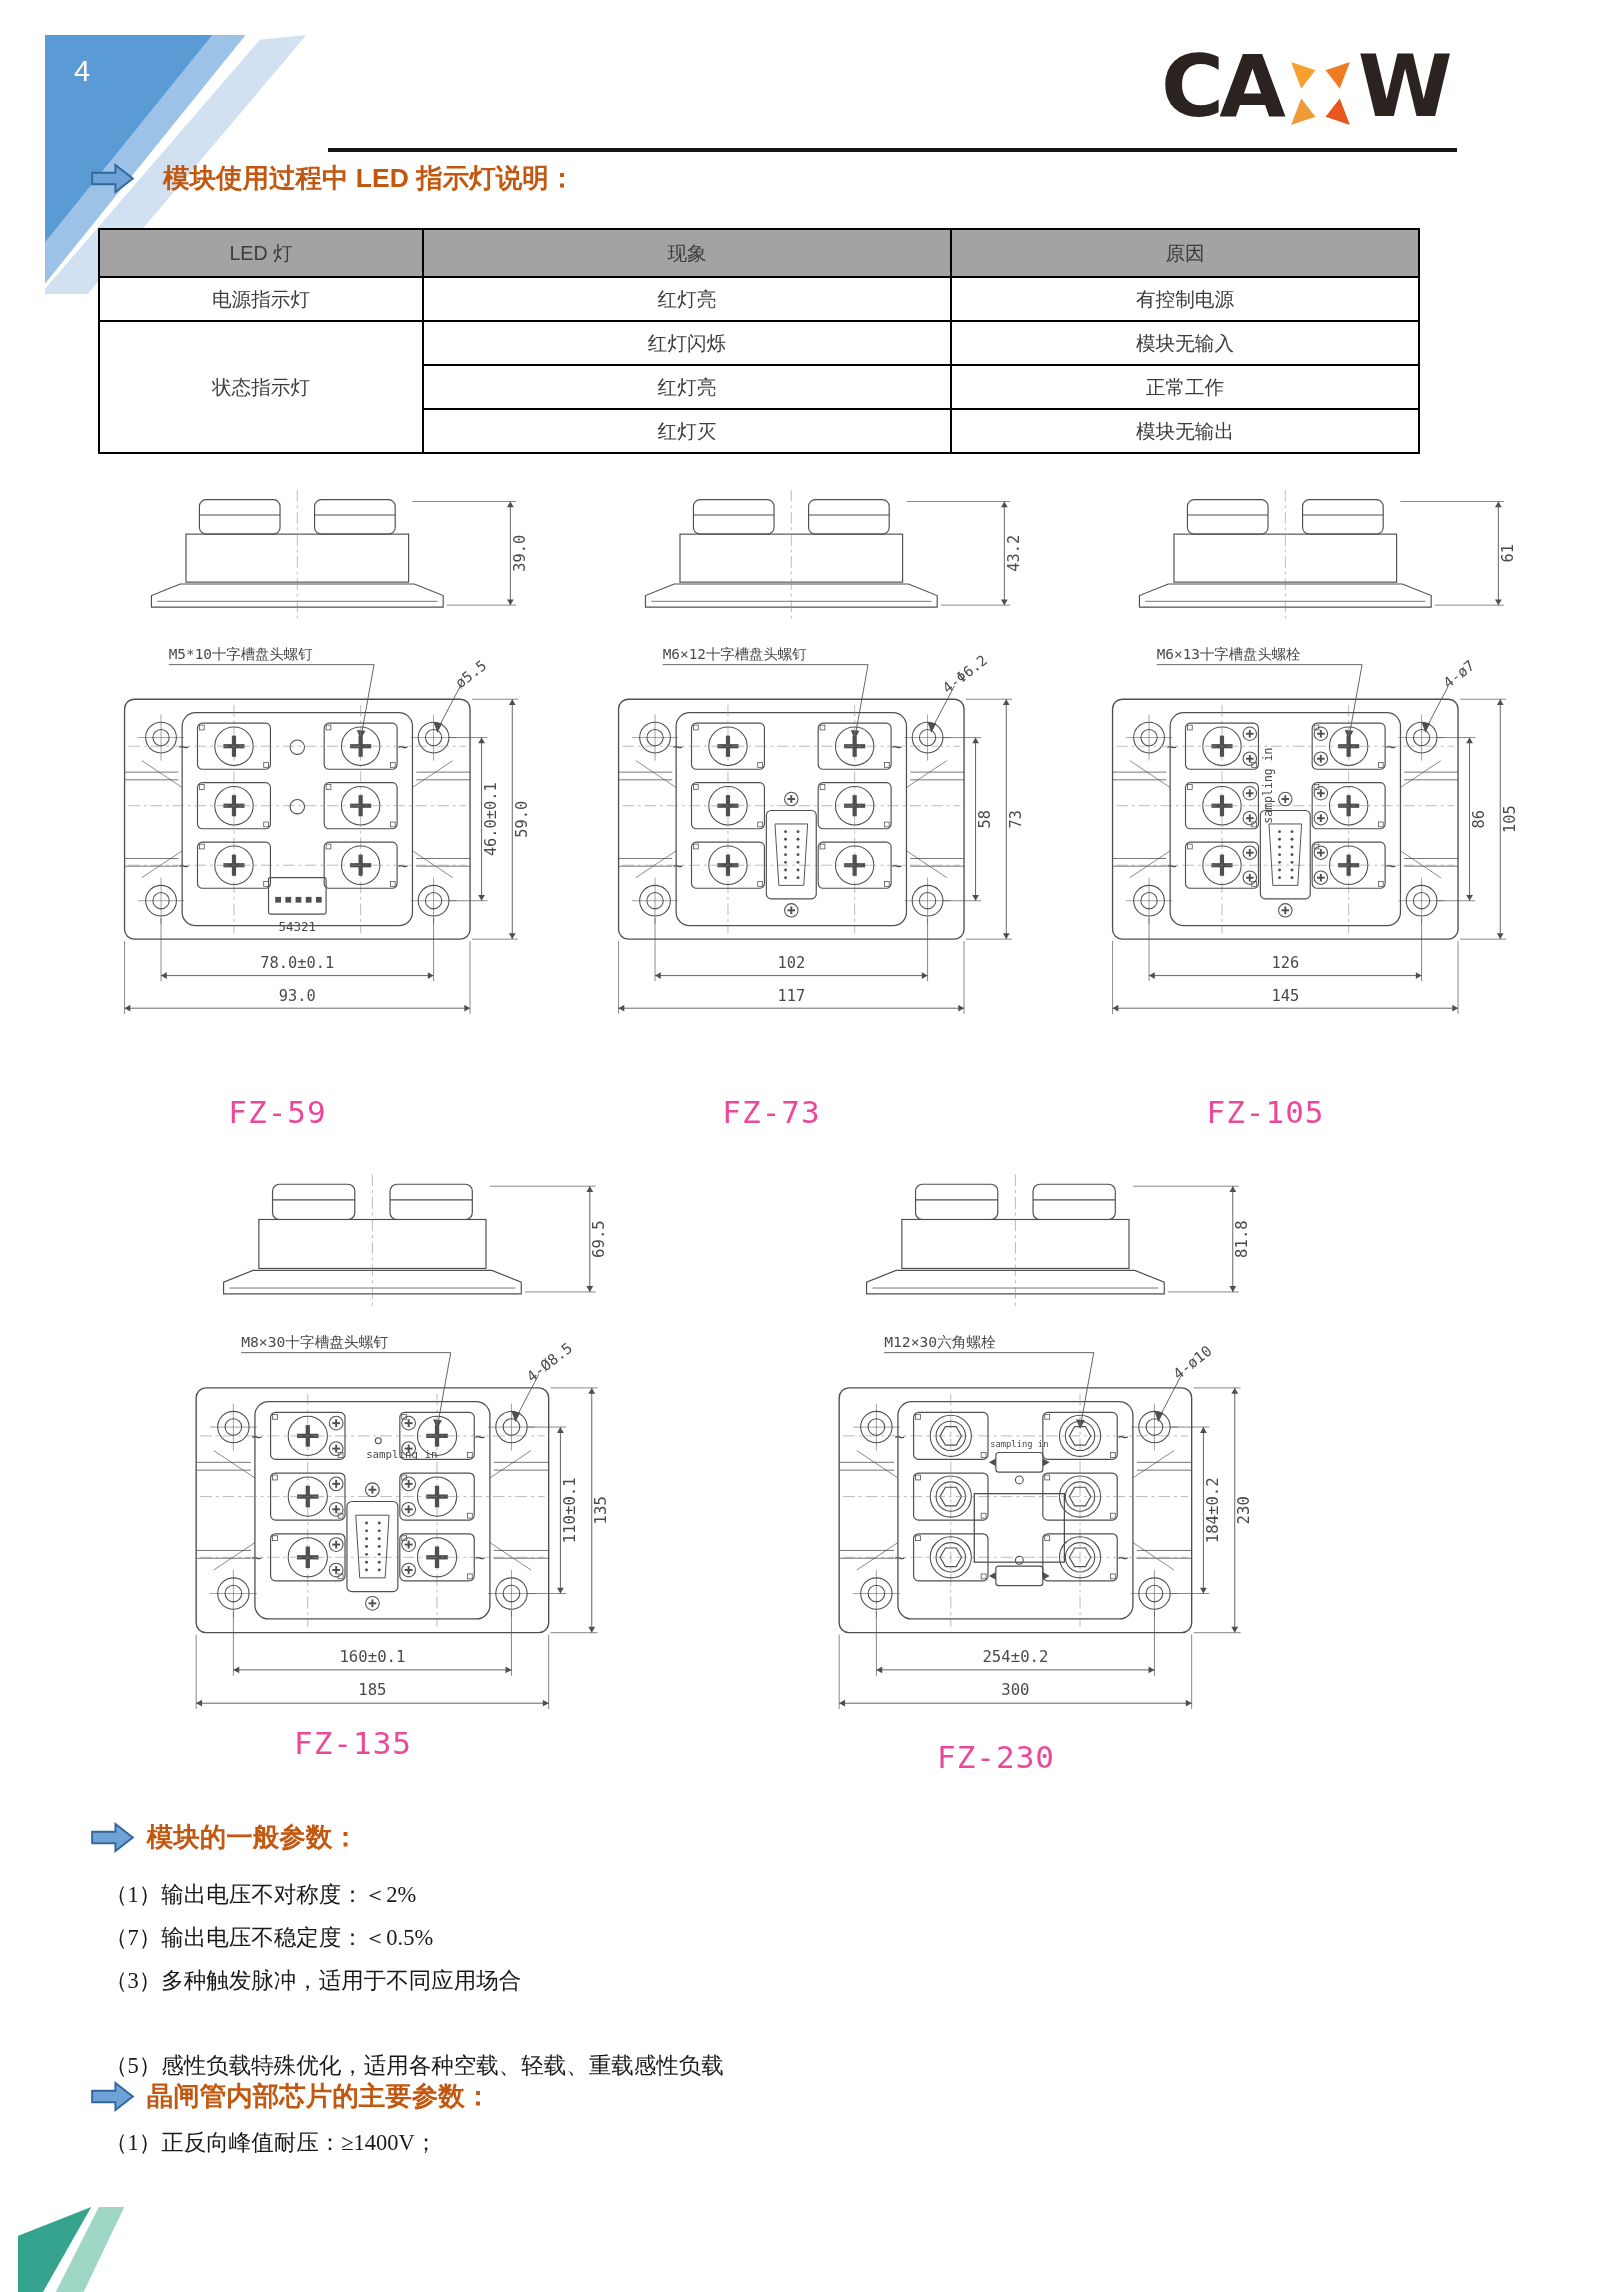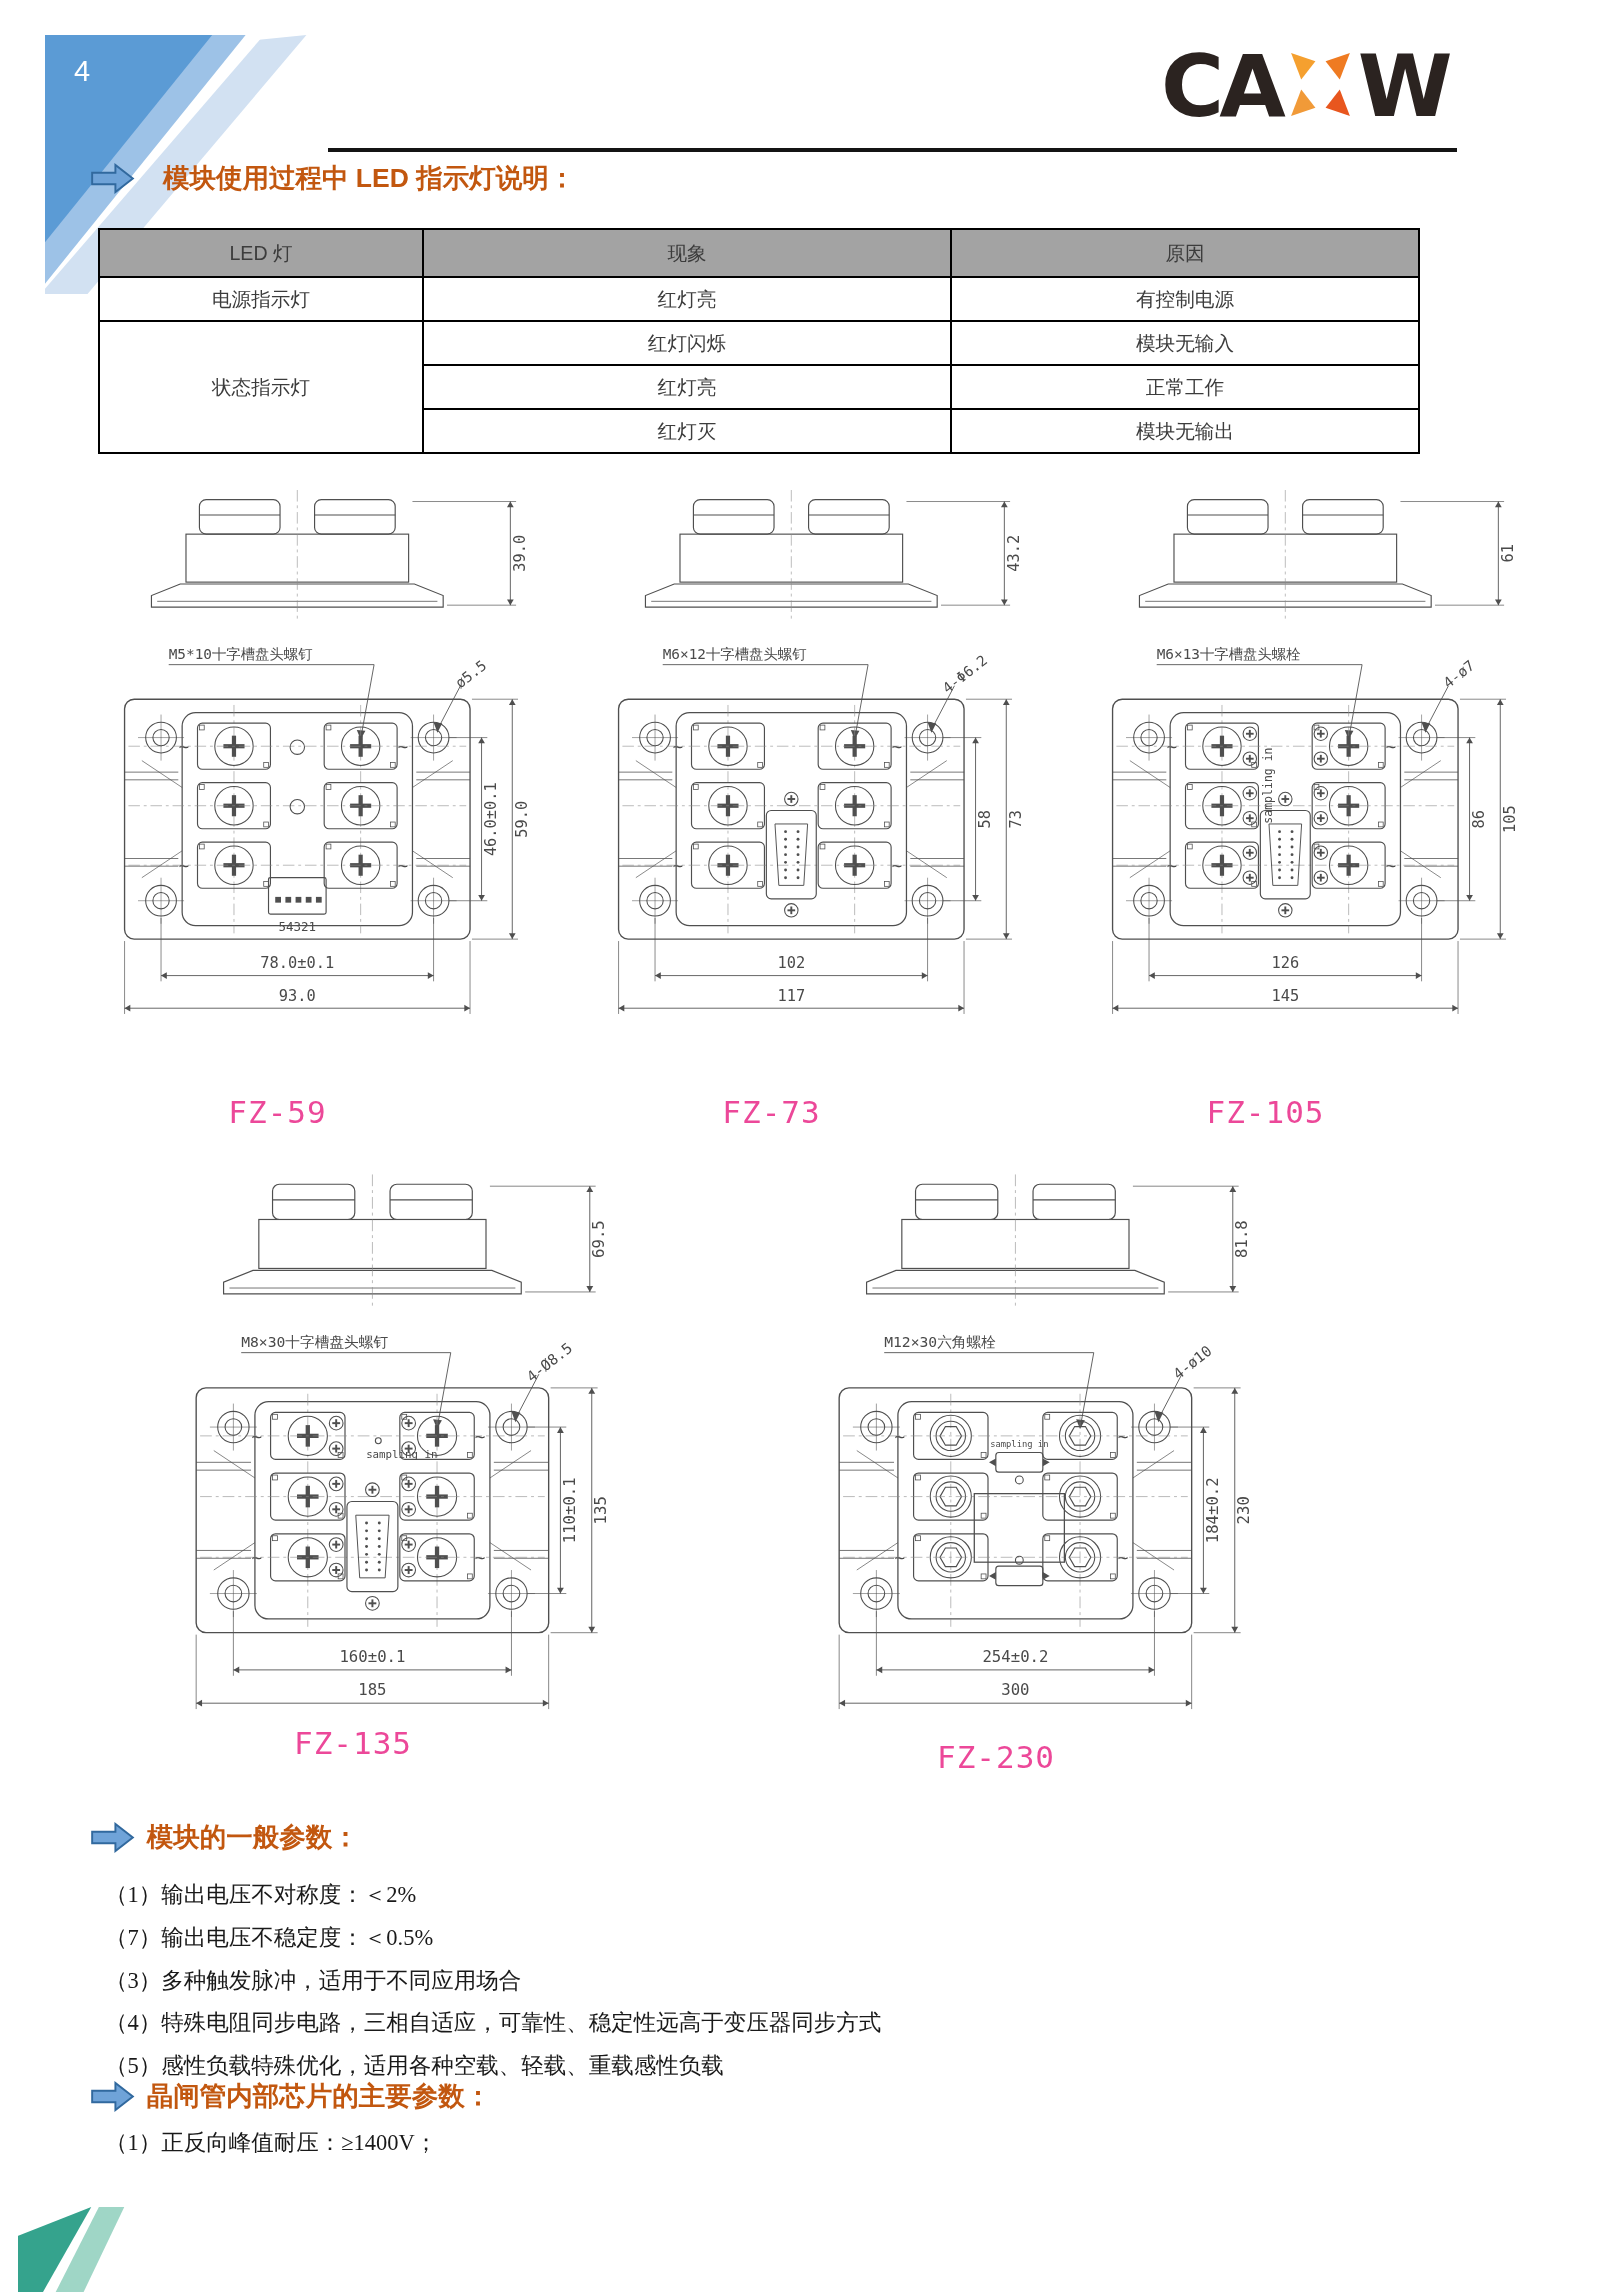--- a/index.html
+++ b/index.html
@@ -12,21 +12,21 @@
   .t-white{background:#ffffff;clip-path:polygon(0% 4%,72% 0%,0% 98%);}
   .t-mid{background:#9dc2e7;clip-path:polygon(0% 0%,66% 0%,0% 96%);}
   .t-dark{background:#5b9bd5;clip-path:polygon(0% 0%,55% 0%,0% 80%);}
   .page-num{position:absolute;left:29px;top:19.6px;color:#ffffff;font-size:29px;}
   
   .decor-b{position:absolute;left:17.6px;top:2207px;width:127px;height:85px;pointer-events:none;}
   .decor-b .tri{position:absolute;inset:0;}
   .g-dark{background:#35a38d;clip-path:polygon(0% 100%,0% 34%,58% 0%,20% 100%);}
   .g-light{background:#9fd6c6;clip-path:polygon(30% 100%,64% 0%,84% 0%,52% 100%);}
   
-  .logo{position:absolute;left:1161px;top:43px;display:flex;align-items:flex-start;}
+  .logo{position:absolute;left:1161px;top:43px;display:flex;align-items:flex-end;}
   .logo-txt{font-family:"DejaVu Sans",sans-serif;font-weight:700;font-size:86px;line-height:1;
             color:#2b2320;letter-spacing:-4.9px;}
   .logo-x{margin:5.9px 2px 0 3.9px;}
   .logo-rule{position:absolute;left:328px;top:148px;width:1129px;height:3.9px;background:#141414;}
   
   .sec-head{position:absolute;display:flex;align-items:center;gap:11.8px;}
   .sec-head .title{font-size:26.5px;font-weight:700;color:#c2570f;}
   
   .led-table{position:absolute;left:98px;top:228px;border-collapse:collapse;table-layout:fixed;
              width:1320px;}
@@ -953,21 +953,20 @@
 
   <div class="sec-head" style="left:90px;top:1819px;">
     <svg width="45" height="31" viewBox="0 0 46 32">
       <polygon points="2,10 26,10 26,2 44,16 26,30 26,22 2,22" fill="#6fa3d8" stroke="#31699e" stroke-width="2"></polygon>
     </svg>
     <span class="title" style="color: rgb(194, 87, 15);">模块的一般参数：</span>
   </div>
   <div class="pitem" style="top:1879px;">（1）输出电压不对称度：＜2%</div>
   <div class="pitem" style="top:1922px;">（7）输出电压不稳定度：＜0.5%</div>
   <div class="pitem" style="top:1965px;">（3）多种触发脉冲，适用于不同应用场合</div>
-  <div class="pitem" style="top:2007px;">（4）特殊电阻同步电路，三相自适应，可靠性、稳定性远高于变压器同步方式</div>
   <div class="pitem" style="top:2050px;">（5）感性负载特殊优化，适用各种空载、轻载、重载感性负载</div>
 
   <div class="sec-head" style="left:90px;top:2078px;">
     <svg width="45" height="31" viewBox="0 0 46 32">
       <polygon points="2,10 26,10 26,2 44,16 26,30 26,22 2,22" fill="#6fa3d8" stroke="#31699e" stroke-width="2"></polygon>
     </svg>
     <span class="title" style="color: rgb(194, 87, 15);">晶闸管内部芯片的主要参数：</span>
   </div>
   <div class="pitem" style="top:2127px;">（1）正反向峰值耐压：≥1400V；</div>
 

